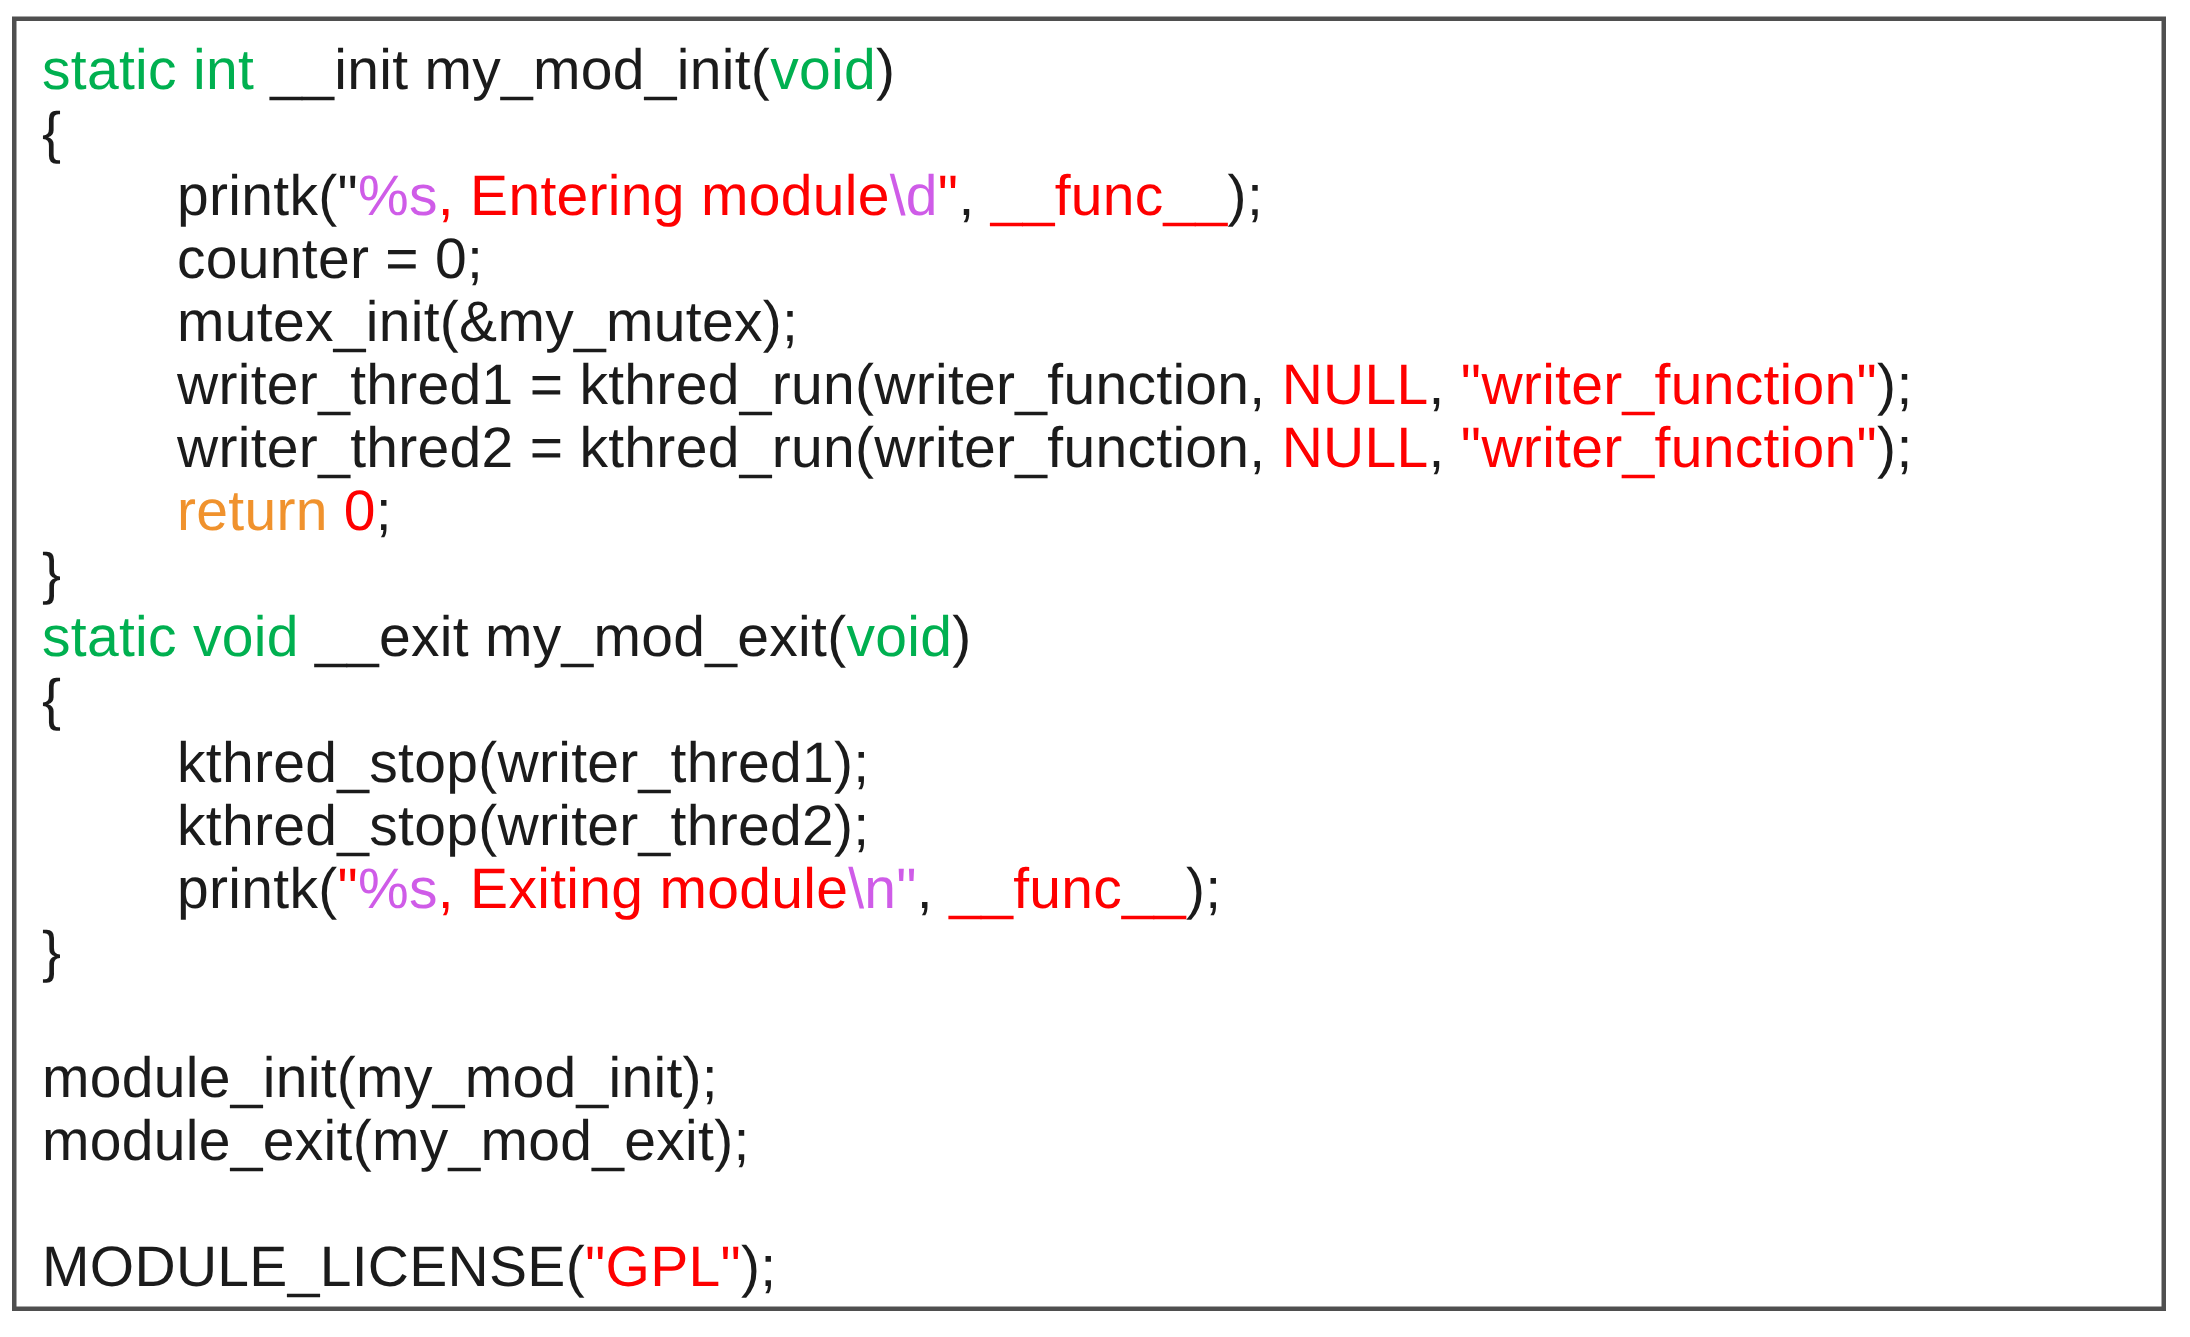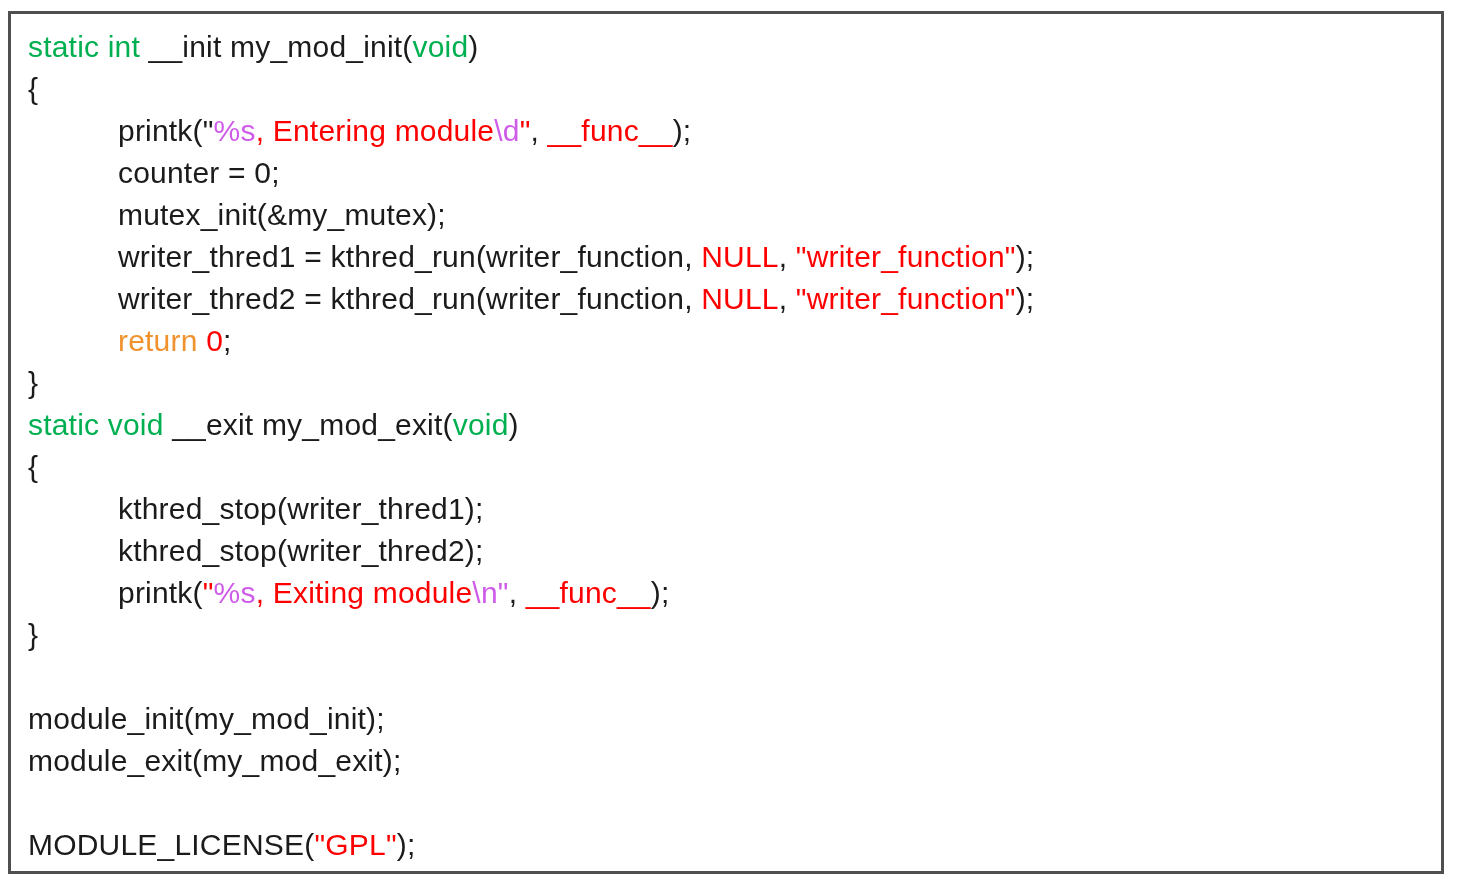--- a/index.html
+++ b/index.html
@@ -16,21 +16,21 @@
     left: 8px;
     top: 11px;
     width: 1436px;
     height: 863px;
     border: 3px solid #4f4f4f;
     background: #ffffff;
     box-sizing: border-box;
     padding: 12px 0 0 17px;
   }
   .code-listing {
-    font-size: 30px;
+    font-size: 38px;
     line-height: 42px;
     white-space: pre;
     color: #1b1b1b;
     letter-spacing: 0.2px;
   }
   .code-line {
     height: 42px;
   }
   .code-line.indented {
     padding-left: 90px;

